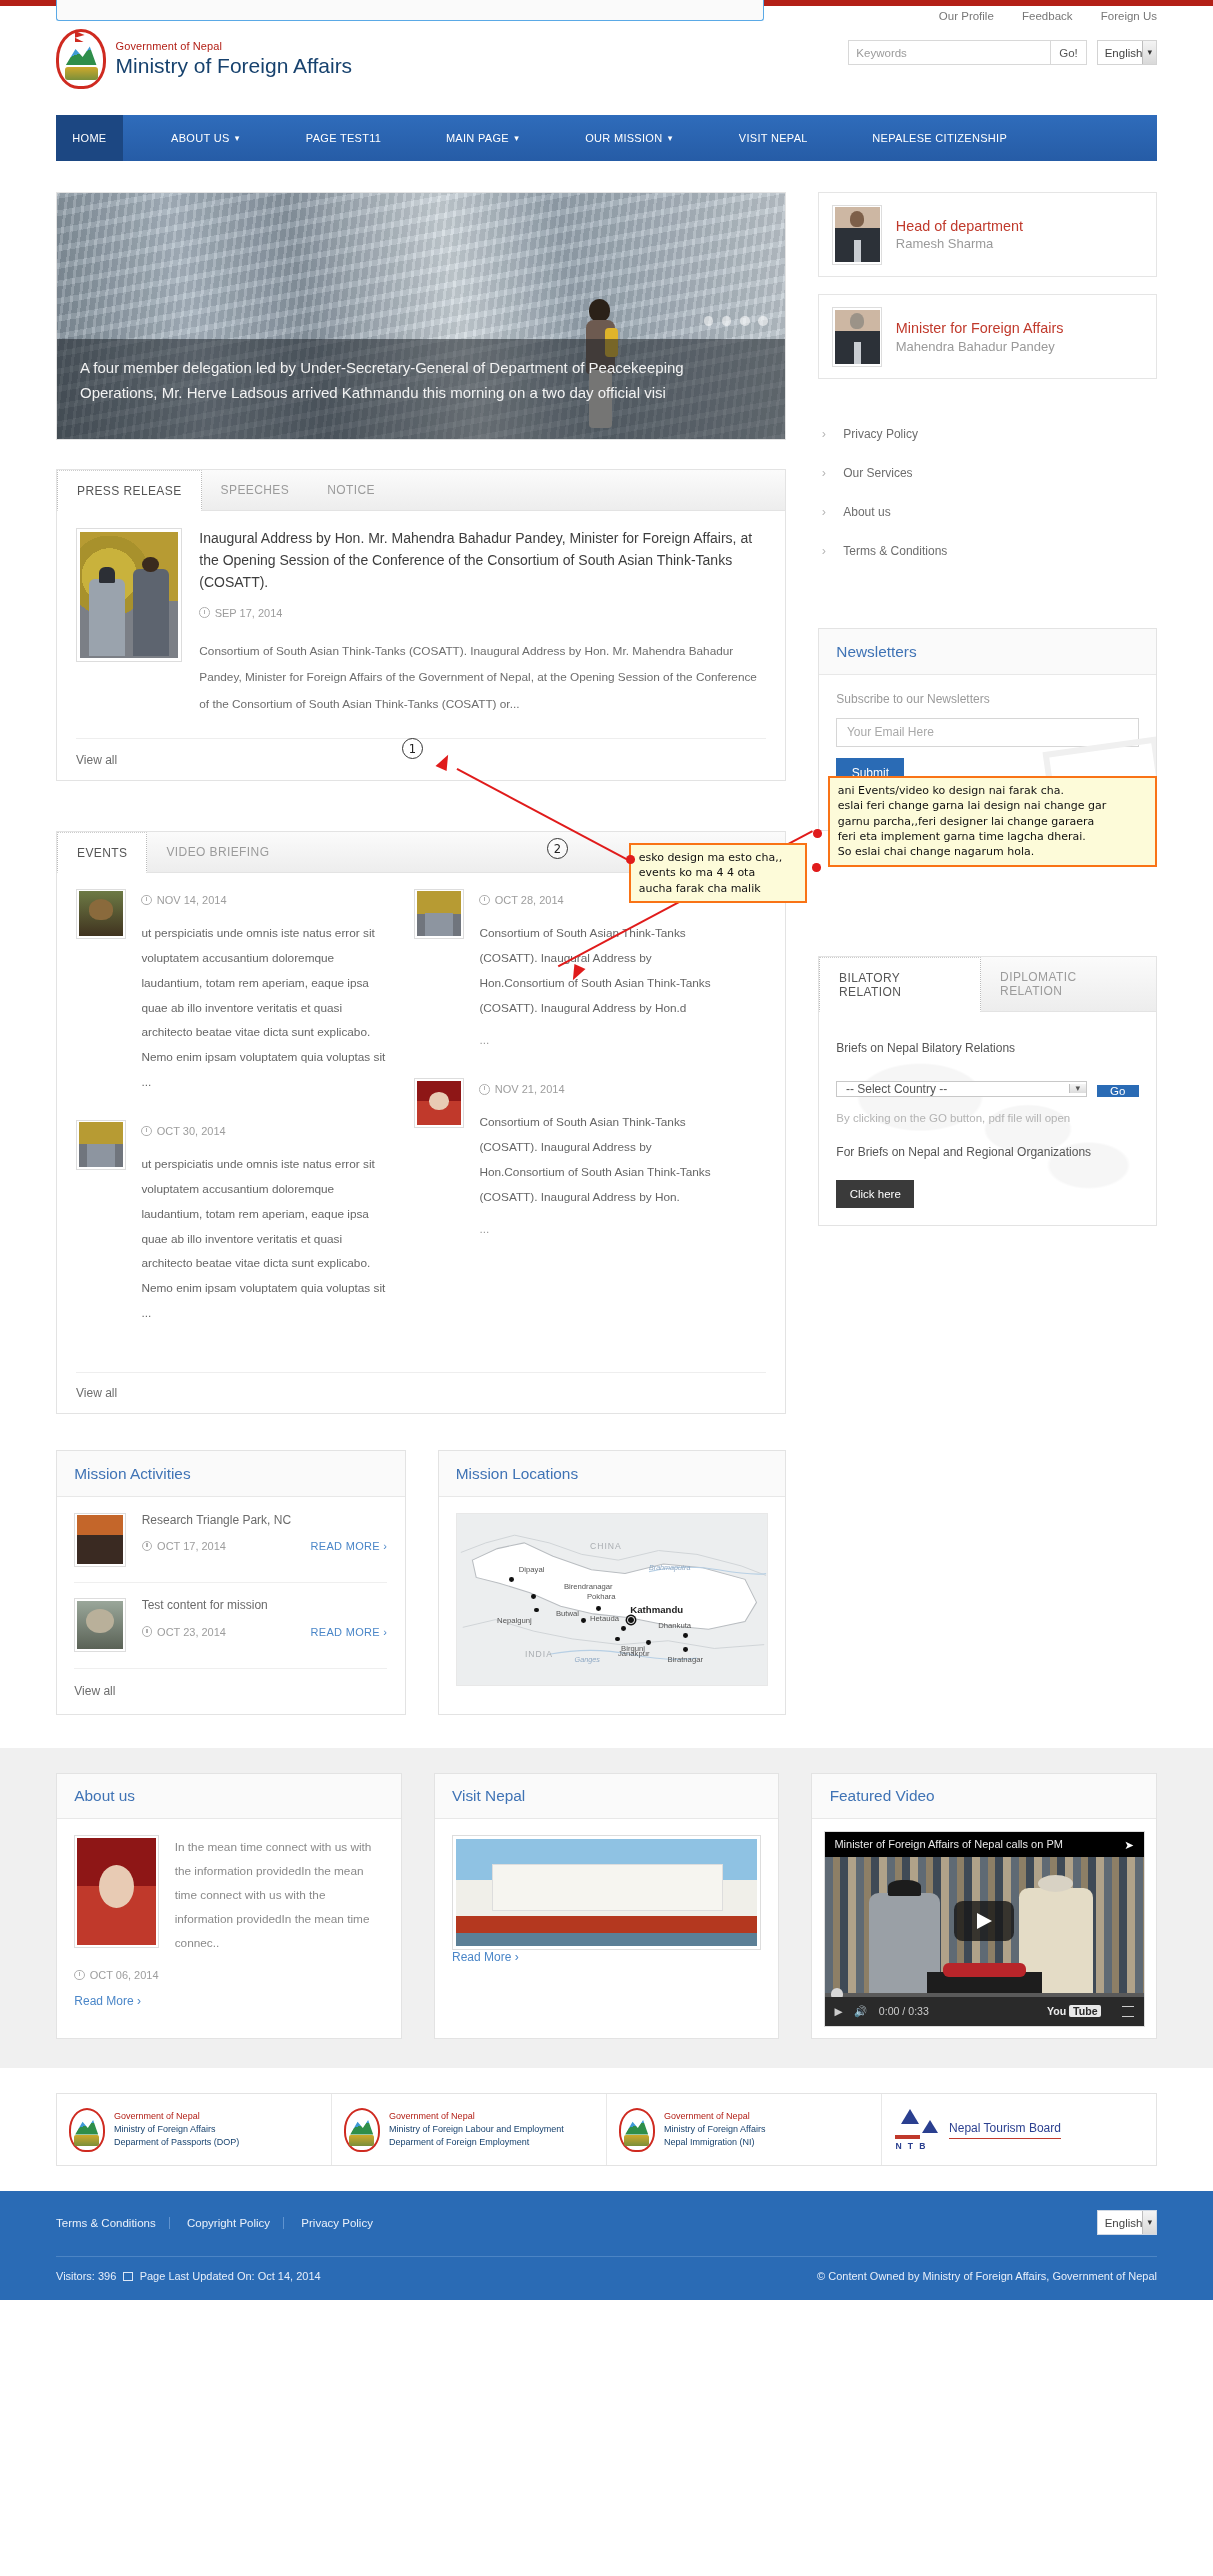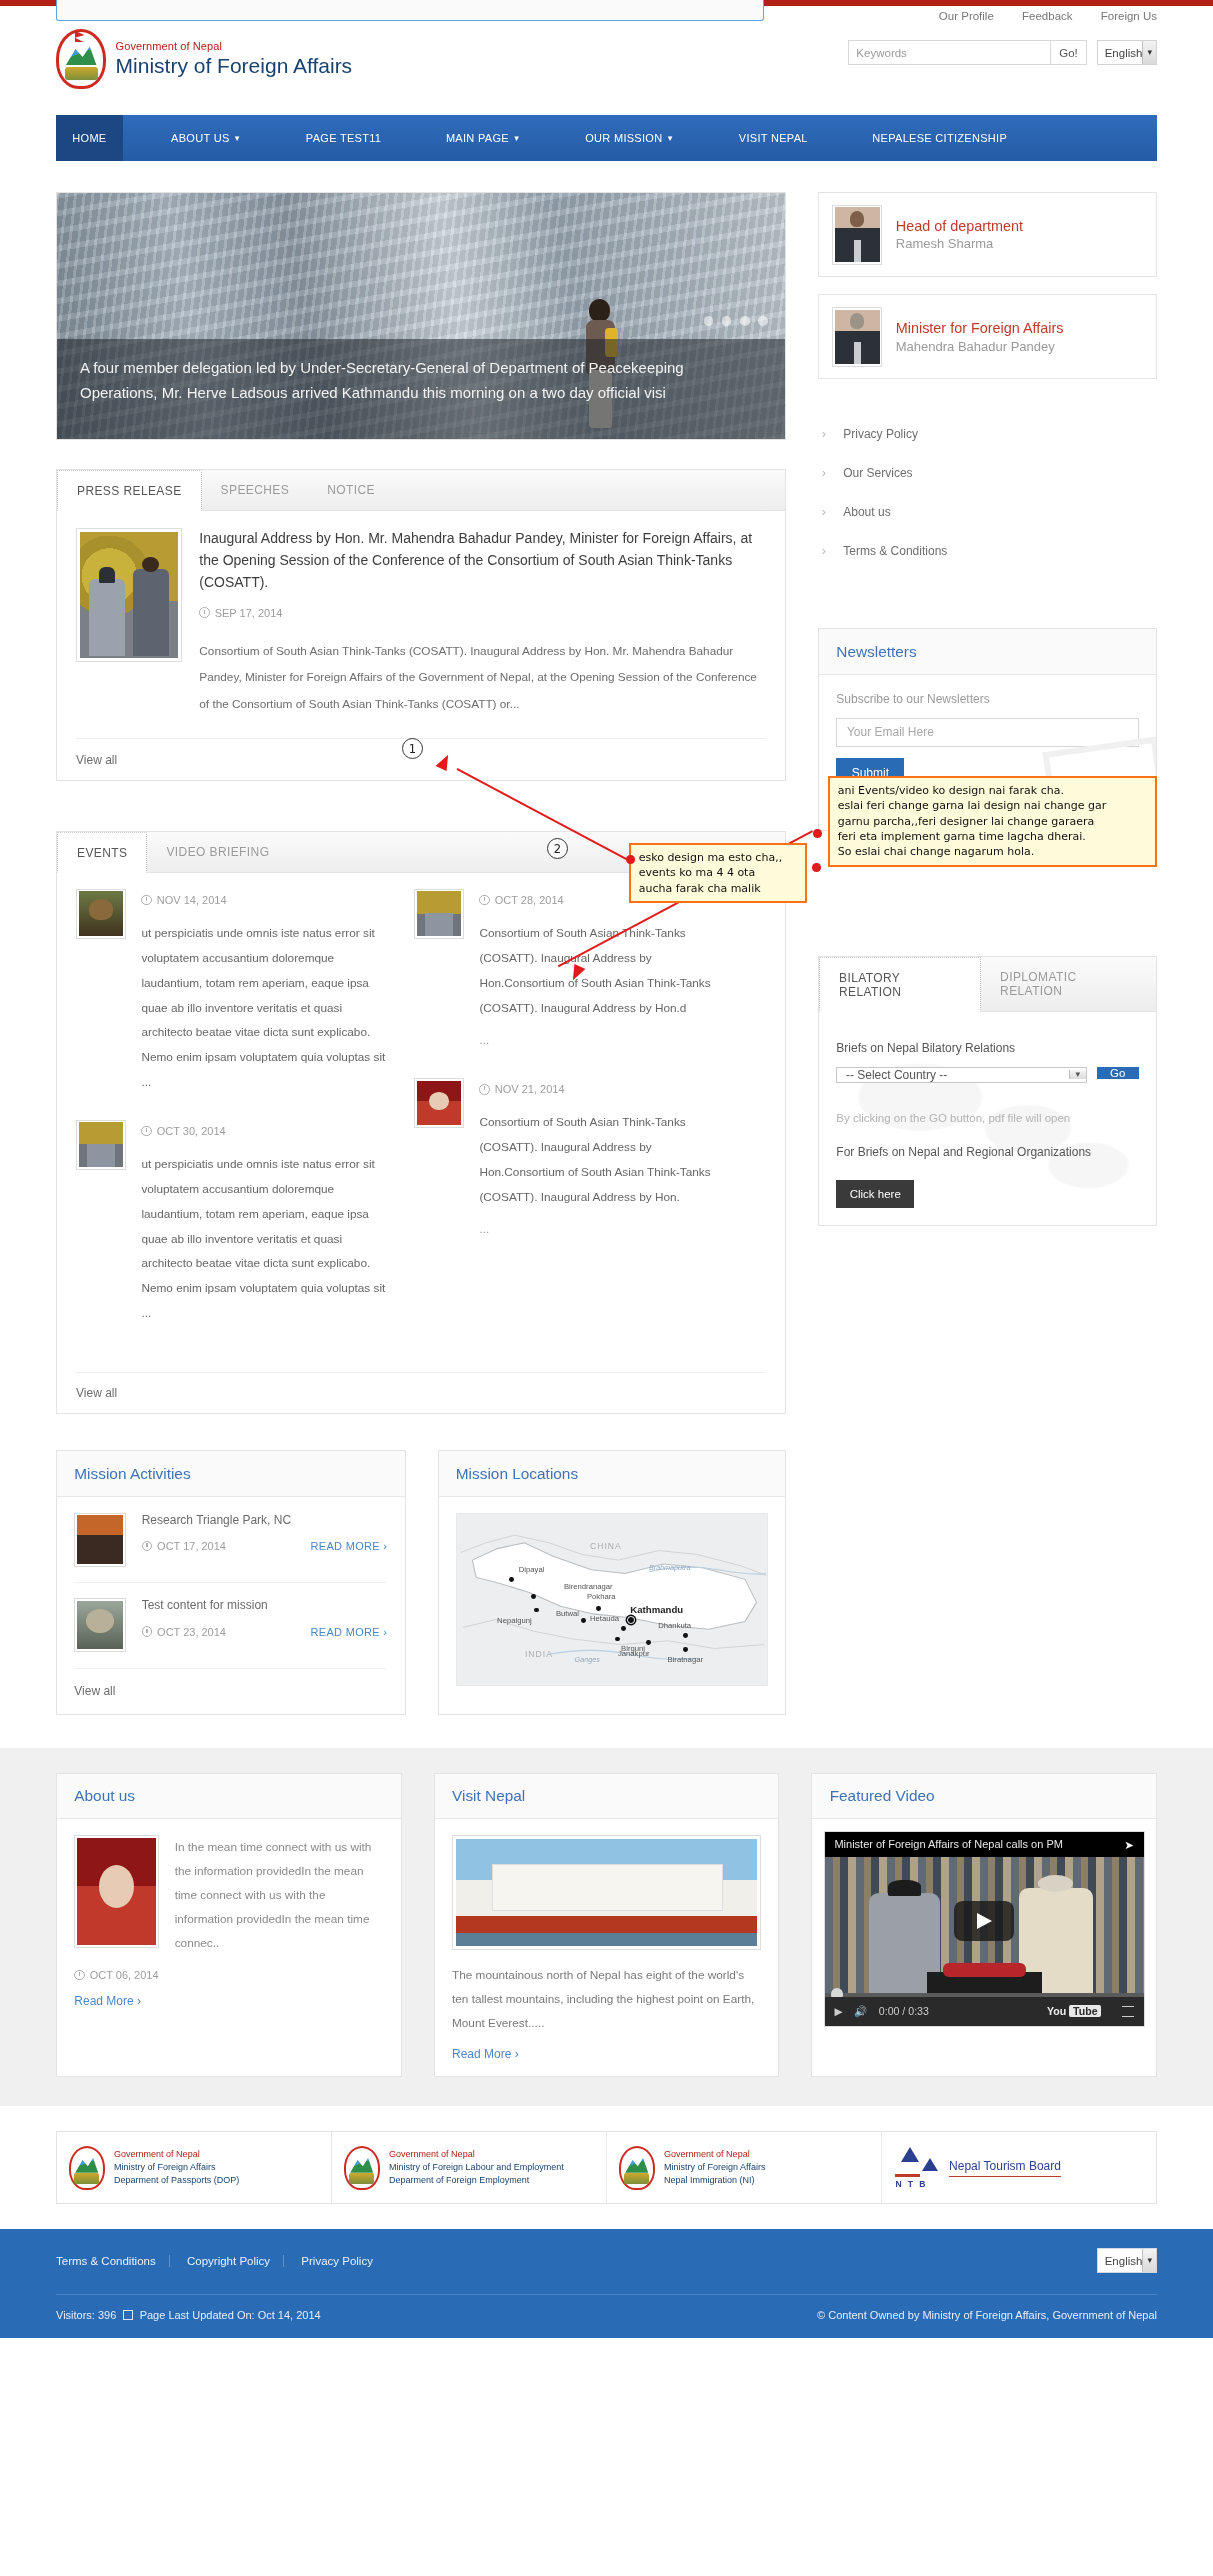--- a/index.html
+++ b/index.html
@@ -156,21 +156,21 @@
   .mp-river { position:absolute; font-size:7.2px; color:#8fa9c4; font-style:italic; }
 
   
   .bl-body { padding:17.3px; position:relative; }
   .bl-body:before{content:"";position:absolute;inset:0;
      background:radial-gradient(ellipse at 30% 40%, rgba(0,0,0,.035) 0 18%, transparent 19%),
                 radial-gradient(ellipse at 62% 55%, rgba(0,0,0,.035) 0 14%, transparent 15%),
                 radial-gradient(ellipse at 80% 72%, rgba(0,0,0,.035) 0 10%, transparent 11%);}
   .bl-body > * { position:relative; }
   .bl-label { font-size:12px; color:#555; margin-bottom:11.5px; }
-  .selectrow { display:flex; gap:9.6px; align-items:flex-start; height:30px; margin-bottom:15.4px; }
+  .selectrow { display:flex; gap:9.6px; align-items:flex-end; height:30px; margin-bottom:15.4px; }
   .sel { flex:1; border:1px solid #c8c8c8; background:#fff; display:flex; align-items:center;
       justify-content:space-between; font-size:12px; color:#555; padding-left:8.6px; }
   .sel .arrow{ width:17.3px; height:100%; background:linear-gradient(#f6f6f6,#dcdcdc);
       border-left:1px solid #c0c0c0; display:flex;align-items:center;justify-content:center;font-size:7.7px;}
   .go-blue { background:#2a6bb5; color:#fff; border:none; padding:0 13.4px; font-size:11.5px; cursor:pointer; }
   .bl-note { font-size:11.5px; color:#b3b3b3; margin:0 0 17.3px 0; }
   .bl-sub { font-size:12px; color:#555; line-height:1.8; margin:0 0 17.3px 0; }
   .dark-btn { background:#3a3a3a; color:#fff; border:none; padding:7.7px 13.4px; font-size:11.5px; cursor:pointer; }
 
   
@@ -644,21 +644,20 @@
         </div>
 
         <div class="card">
           <div class="card-head">
               <h3>Visit Nepal</h3>
             </div>
           <div class="ab-body">
             <div class="vn-photo">
                 <div class="im"></div>
               </div>
-            <p class="vn-cap">The mountainous north of Nepal has eight of the world's ten tallest mountains, including the highest point on Earth, Mount Everest.....</p>
             <a class="readlink" href="#">Read More ›</a>
           </div>
         </div>
 
         <div class="card">
           <div class="card-head">
               <h3>Featured Video</h3>
             </div>
           <div class="video-frame">
             <div class="vid-top">

